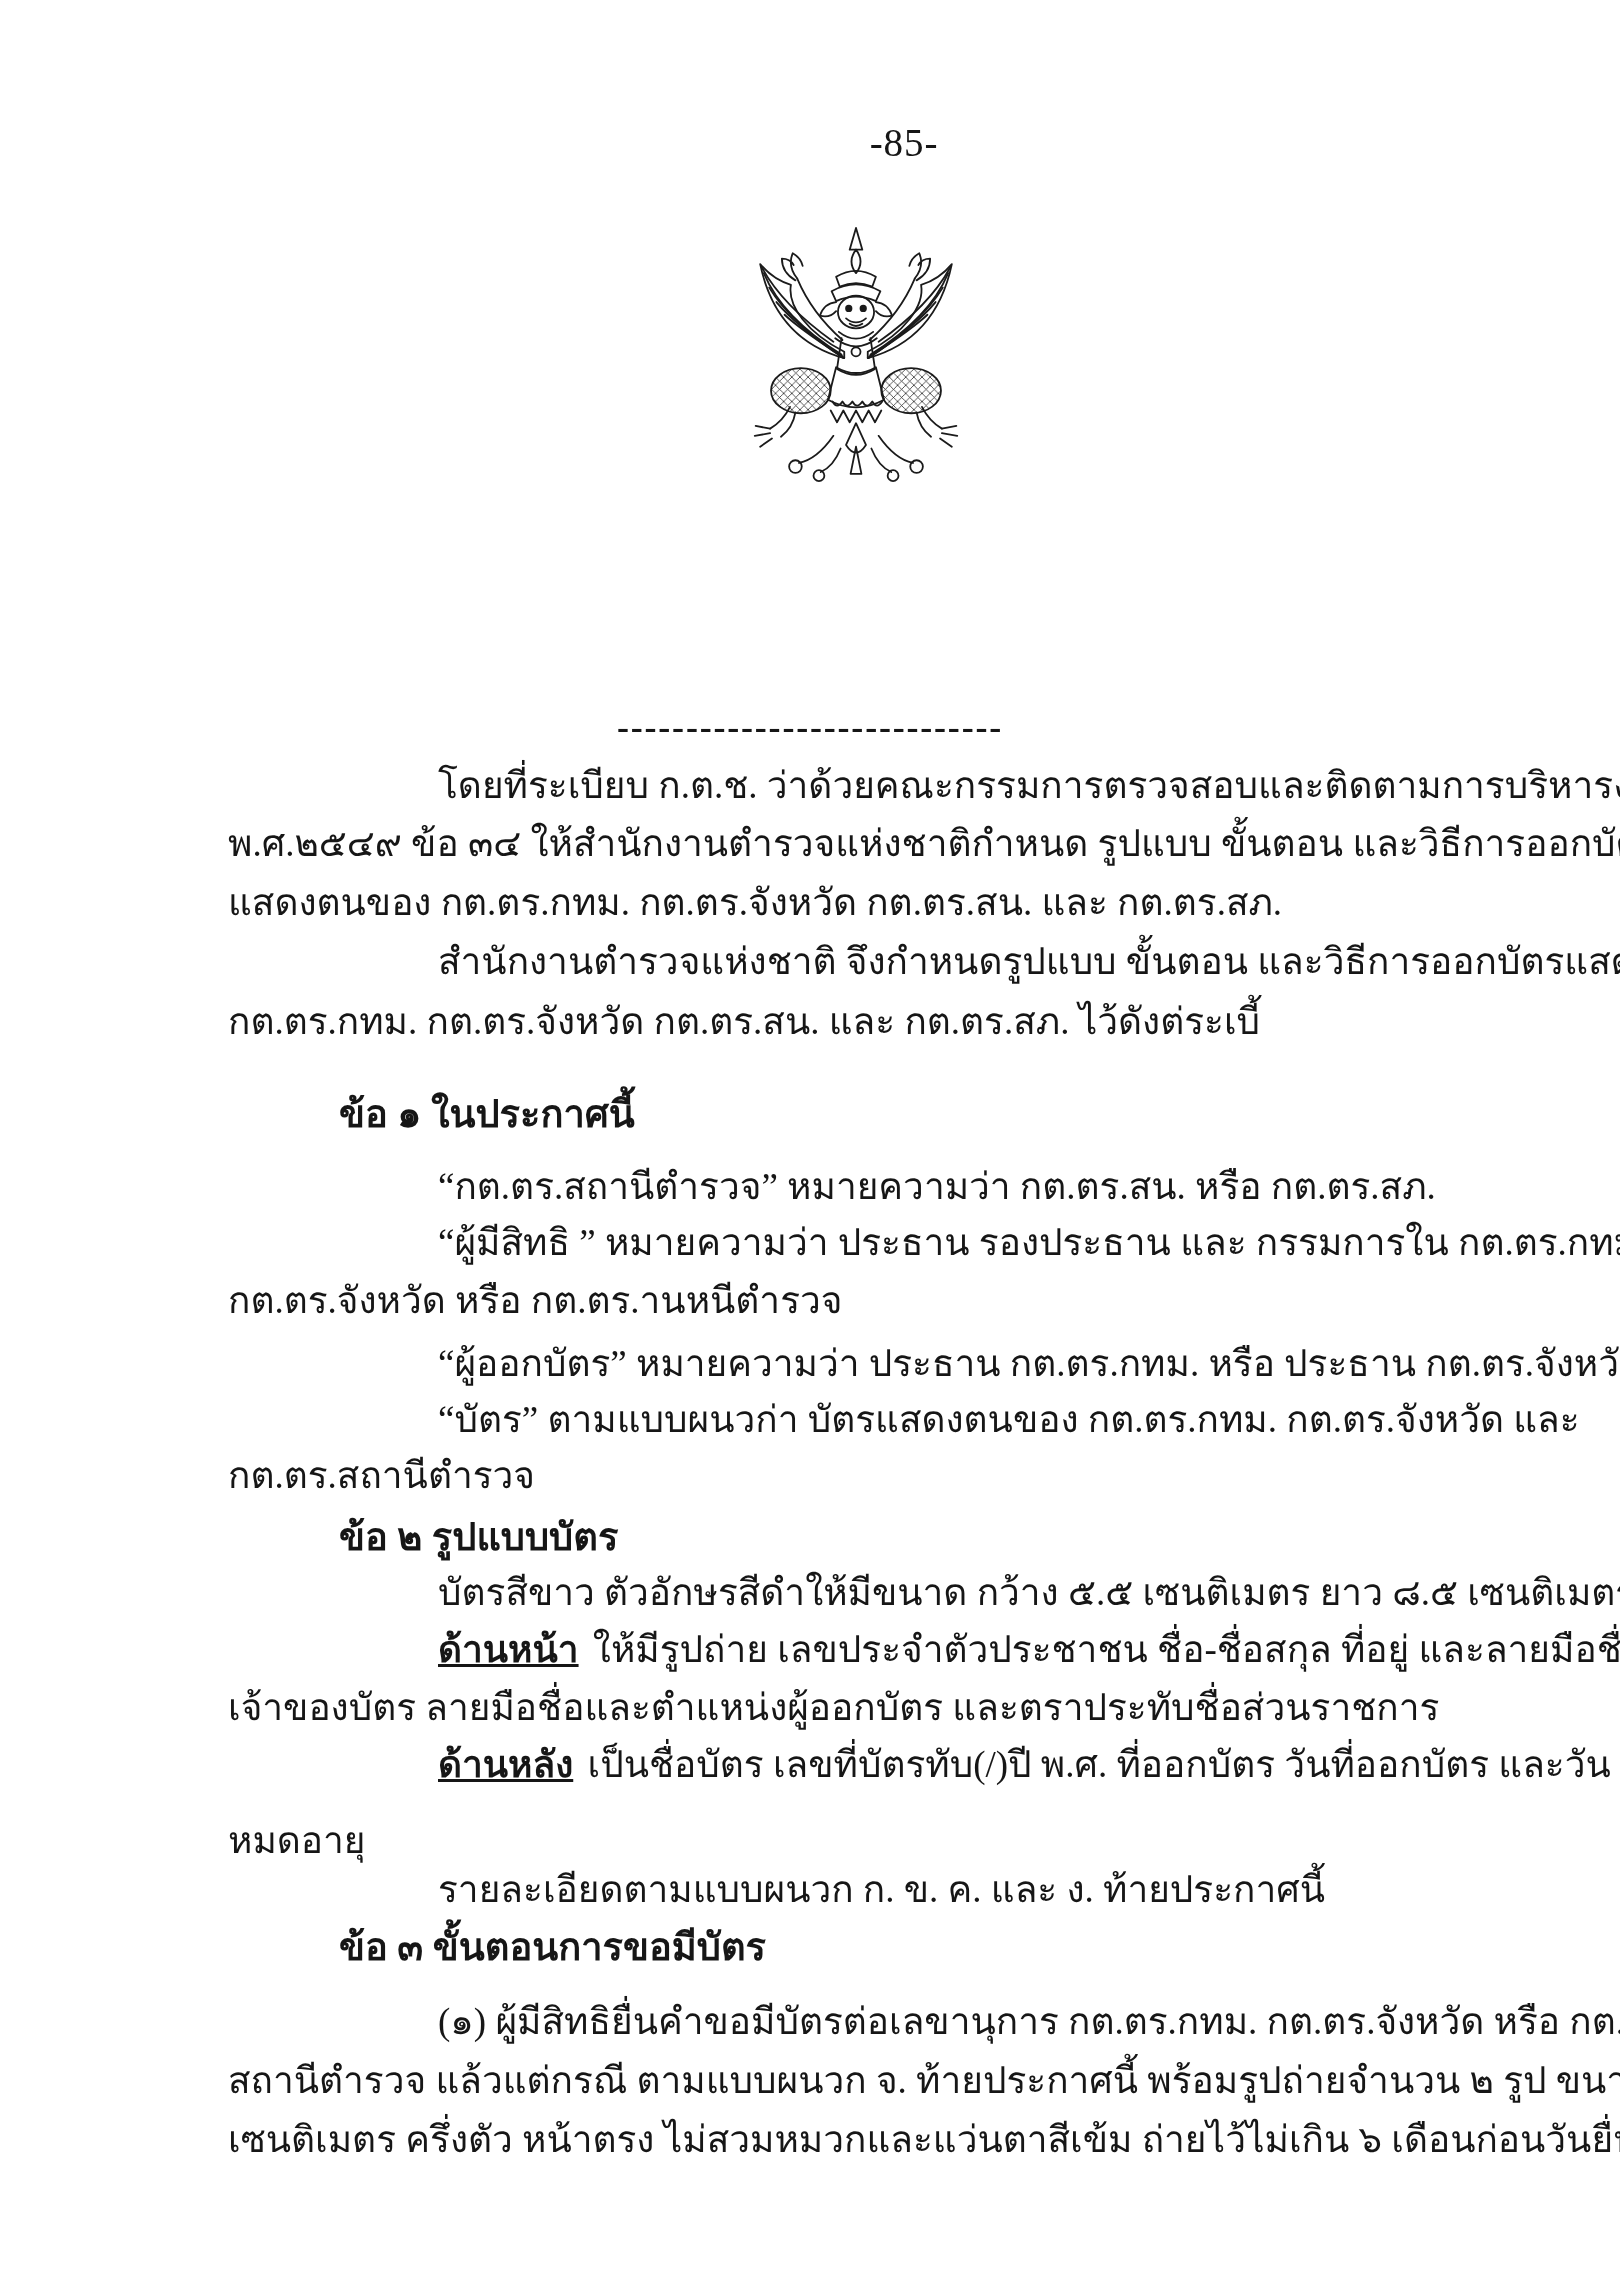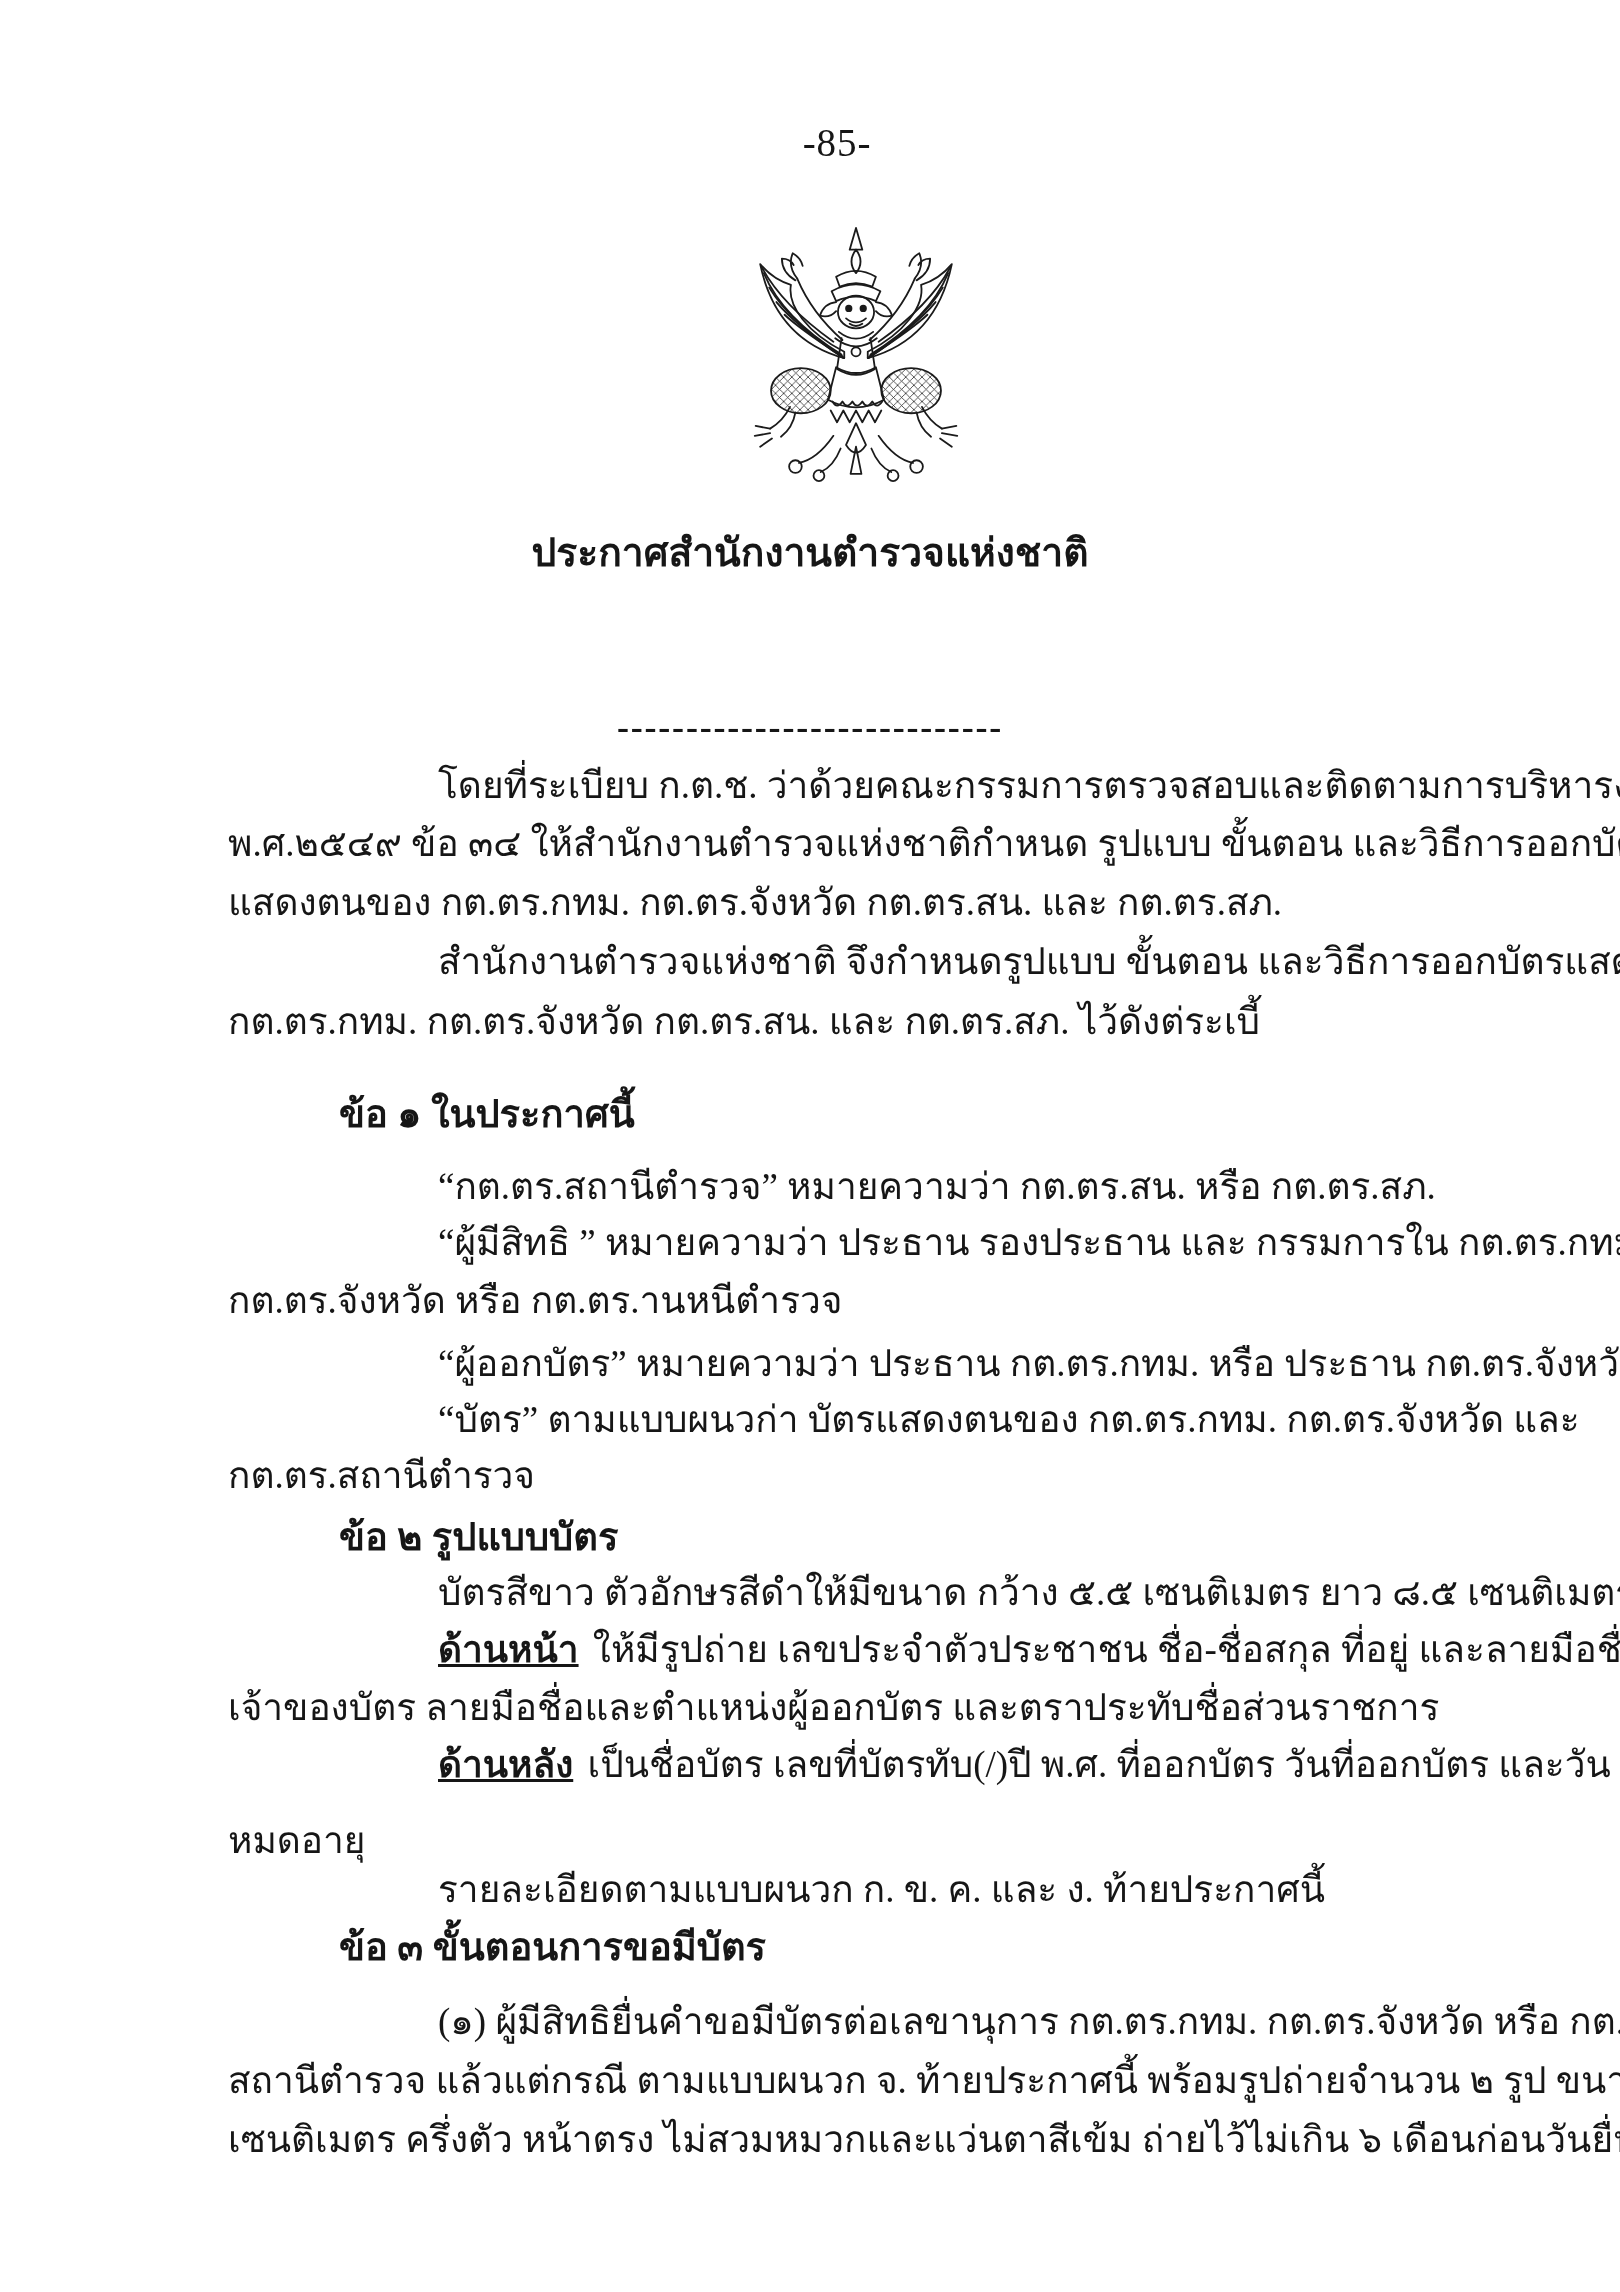--- a/index.html
+++ b/index.html
@@ -2,21 +2,21 @@
 <html style="font-size:14.3px"><head>
 <meta charset="utf-8">
 <style>
   html,body{margin:0;padding:0;background:#e8e8e8;}
   .page{
     position:relative;width:1620px;height:2293px;background:#ffffff;
     font-family:"Liberation Serif","DejaVu Serif",serif;color:#161616;
     overflow:hidden;
   }
   .pageno{
-    position:absolute;top:120px;left:837px;transform:translateX(-50%);
+    position:absolute;top:120px;left:904px;transform:translateX(-50%);
     font-size:39px;letter-spacing:0.9px;white-space:nowrap;
   }
   .emblem{
     position:absolute;top:222px;left:856px;transform:translateX(-50%);
     width:226px;height:265px;
   }
   .title-line{
     position:absolute;left:0;width:100%;text-align:center;
     font-weight:bold;font-size:39px;white-space:nowrap;
   }
@@ -103,21 +103,20 @@
       <circle cx="84" cy="280" r="6"></circle>
       <path d="M142 250 q8 20 22 26"></path>
       <circle cx="166" cy="280" r="6"></circle>
     </g>
     <use href="#wingL"></use>
     <use href="#wingL" transform="translate(250,0) scale(-1,1)"></use>
     <use href="#legL"></use>
     <use href="#legL" transform="translate(250,0) scale(-1,1)"></use>
   </svg>
 
-  <div class="title-line" style="top:521px">ประกาศสำนักงานตำรวจแห่งชาติ</div>
   <div class="divider" style="top:706px">----------------------------</div>
 
   <div class="col">
     <div class="ln ind" style="top:763px">โดยที่ระเบียบ  ก.ต.ช.  ว่าด้วยคณะกรรมการตรวจสอบและติดตามการบริหารงานตำรวจ</div>
     <div class="ln" style="top:821px">พ.ศ.๒๕๔๙  ข้อ ๓๔  ให้สำนักงานตำรวจแห่งชาติกำหนด  รูปแบบ  ขั้นตอน  และวิธีการออกบัตร</div>
     <div class="ln" style="top:880px">แสดงตนของ กต.ตร.กทม.  กต.ตร.จังหวัด  กต.ตร.สน. และ  กต.ตร.สภ.</div>
     <div class="ln ind" style="top:939px">สำนักงานตำรวจแห่งชาติ จึงกำหนดรูปแบบ ขั้นตอน และวิธีการออกบัตรแสดงตนของ</div>
     <div class="ln" style="top:999px">กต.ตร.กทม.   กต.ตร.จังหวัด   กต.ตร.สน. และ  กต.ตร.สภ.   ไว้ดังต่ระเบี้</div>
 
     <div class="ln hd" style="top:1091px">ข้อ ๑  ในประกาศนี้</div>

